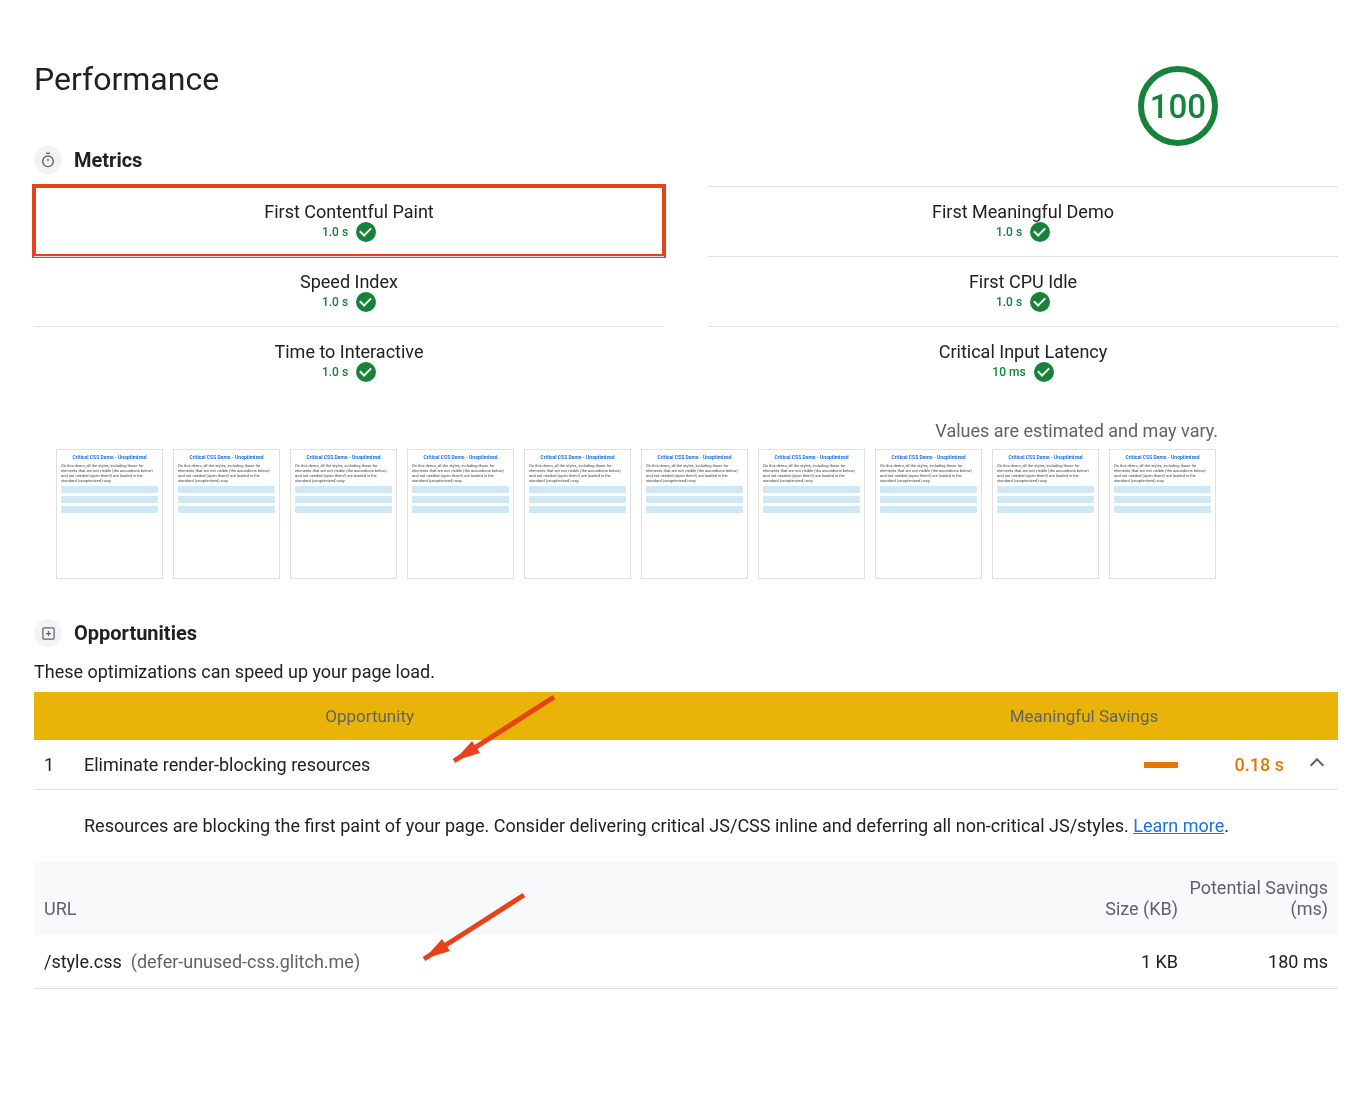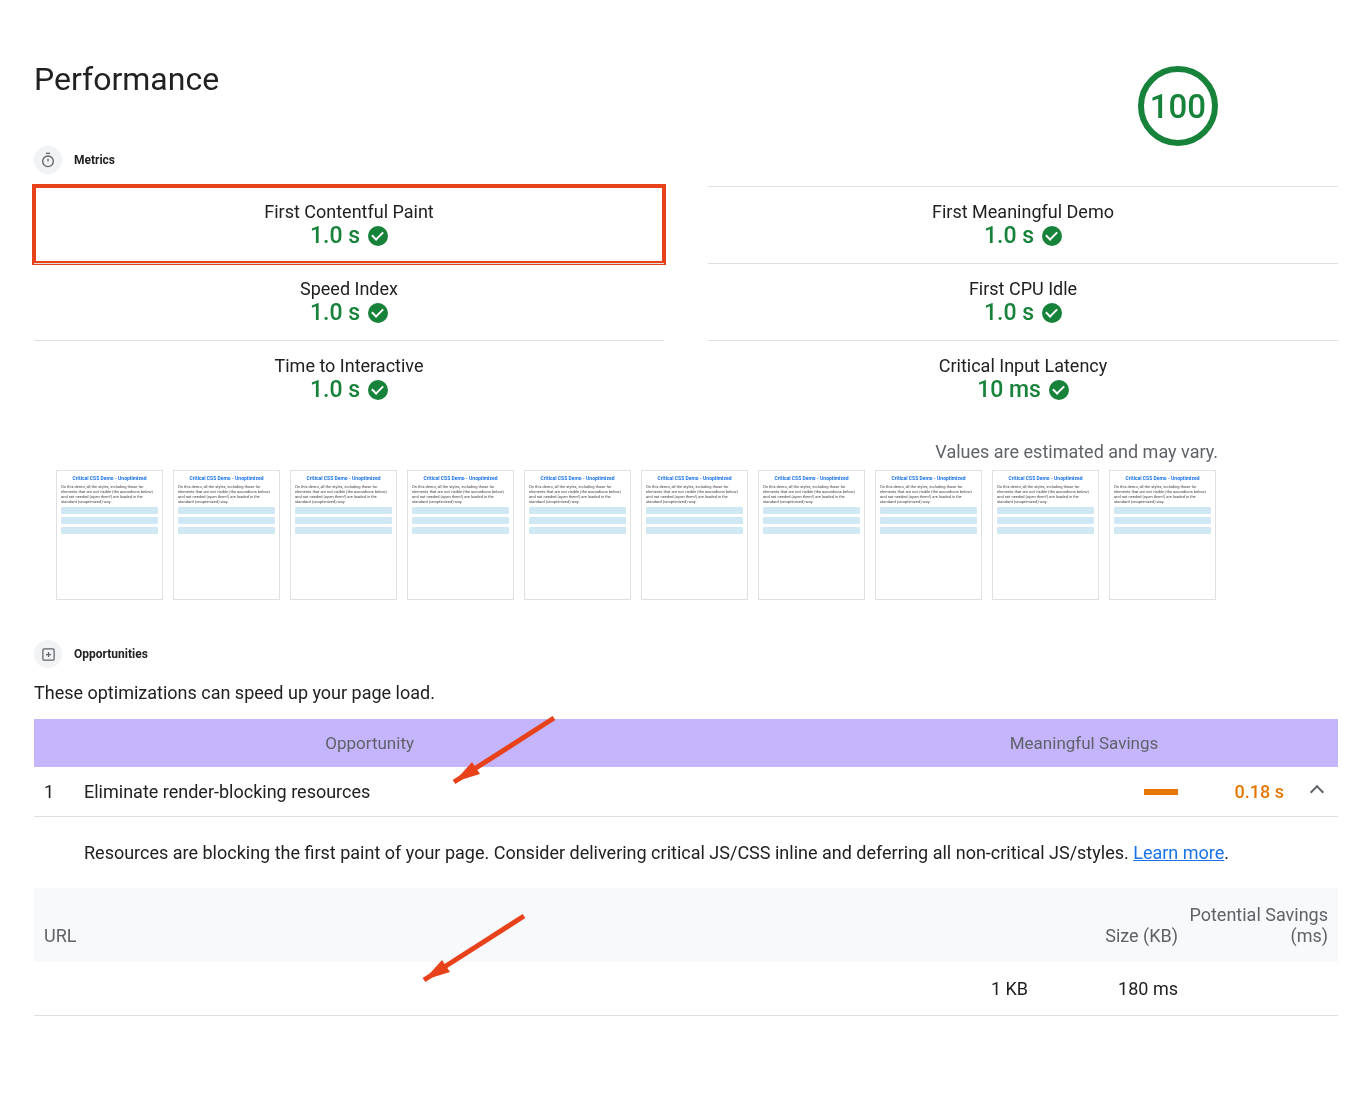--- a/index.html
+++ b/index.html
@@ -46,21 +46,21 @@
     height: 28px;
     background: #f1f3f4;
     border-radius: 50%;
     display: flex;
     align-items: center;
     justify-content: center;
     color: #5f6368;
     font-size: 15px;
   }
   .section-title {
-    font-size: 12px;
+    font-size: 20px;
     font-weight: 700;
     color: #212121;
   }
   .metrics-grid {
     display: grid;
     grid-template-columns: 1fr 1fr;
     column-gap: 44px;
   }
   .metric-row {
     display: flex;
@@ -77,21 +77,21 @@
   }
   .metric-label { color: #212121; }
   .metric-value-wrap {
     display: flex;
     align-items: center;
     gap: 8px;
   }
   .metric-value {
     color: #178239;
     font-weight: 500;
-    font-size: 23px;
+    font-size: 12px;
   }
   .check-badge {
     width: 20px;
     height: 20px;
     border-radius: 50%;
     background: #178239;
     position: relative;
     display: inline-block;
   }
   .check-badge::after {
@@ -139,26 +139,26 @@
   }
   .frame-bar {
     background: #cfe8f3;
     height: 7px;
     margin-bottom: 3px;
     border-radius: 1px;
   }
   .opp-desc {
     font-size: 18px;
     color: #212121;
-    margin: 14px 0 16px 0;
+    margin: 14px 0 10px 0;
   }
   .opp-table-head {
     display: grid;
     grid-template-columns: 40px 1fr 400px 44px;
-    background: #c4b5fd;
+    background: #eab308;
     padding: 14px 10px;
     font-size: 17px;
     color: #5f6368;
   }
   .opp-table-head .col-opp { text-align: right; padding-right: 0px; grid-column: 1 / span 2; max-width: 370px;}
   .opp-table-head .col-sav { text-align: center; grid-column: 3; }
   .opp-row {
     display: grid;
     grid-template-columns: 40px 1fr 300px 100px 44px;
     align-items: center;
@@ -405,20 +405,24 @@
     <span>Resources are blocking the first paint of your page. Consider delivering critical JS/CSS inline and deferring all non-critical JS/styles. </span><a href="#">Learn more</a><span>.</span>
   </div>
 
   <div class="res-table-head">
     <span class="r1">URL</span>
     <span class="r2">Size (KB)</span>
     <span class="r3">Potential Savings (ms)</span>
   </div>
 
   <div class="res-row">
+    <span class="r1">
+      <span>/style.css</span>
+      &nbsp;<span class="host">(defer-unused-css.glitch.me)</span>
+    </span>
     <span class="r2">1 KB</span>
     <span class="r3">180 ms</span>
   </div>
 
   <svg class="arrow" style="left:370px; top:268px;" width="130" height="90">
     <line class="arrow-line" x1="120" y1="8" x2="20" y2="72"></line>
     <polygon class="arrow-head" points="20,72 38,52 46,64"></polygon>
   </svg>
 </div>
 

